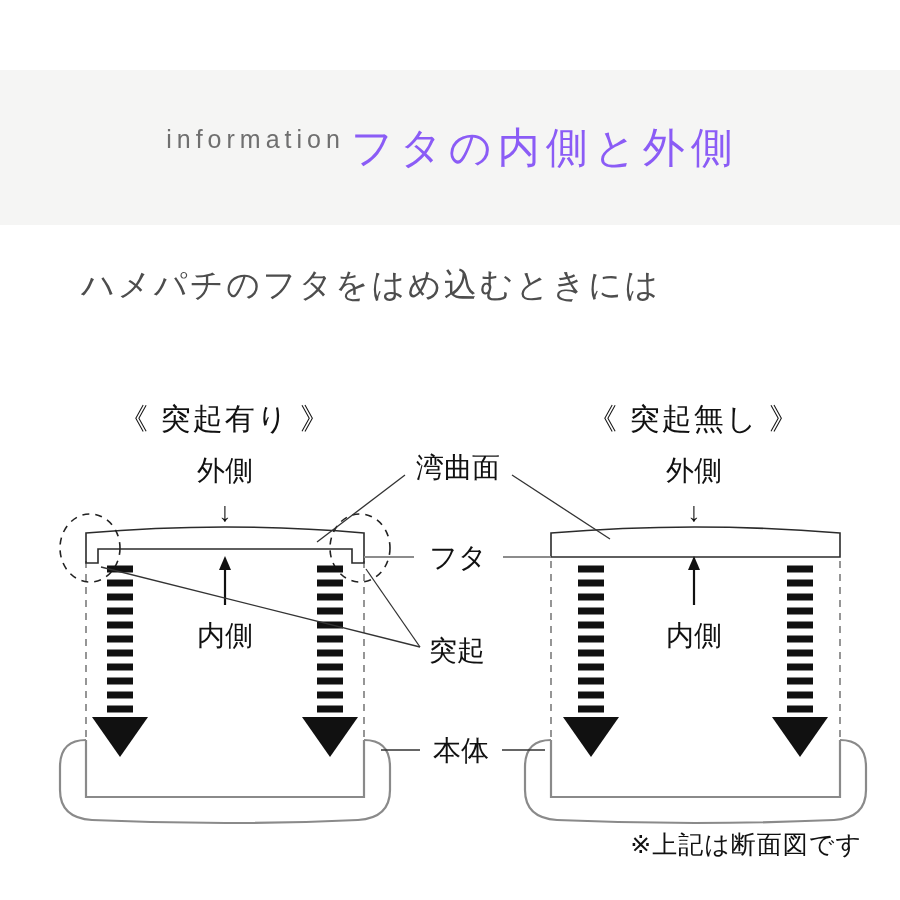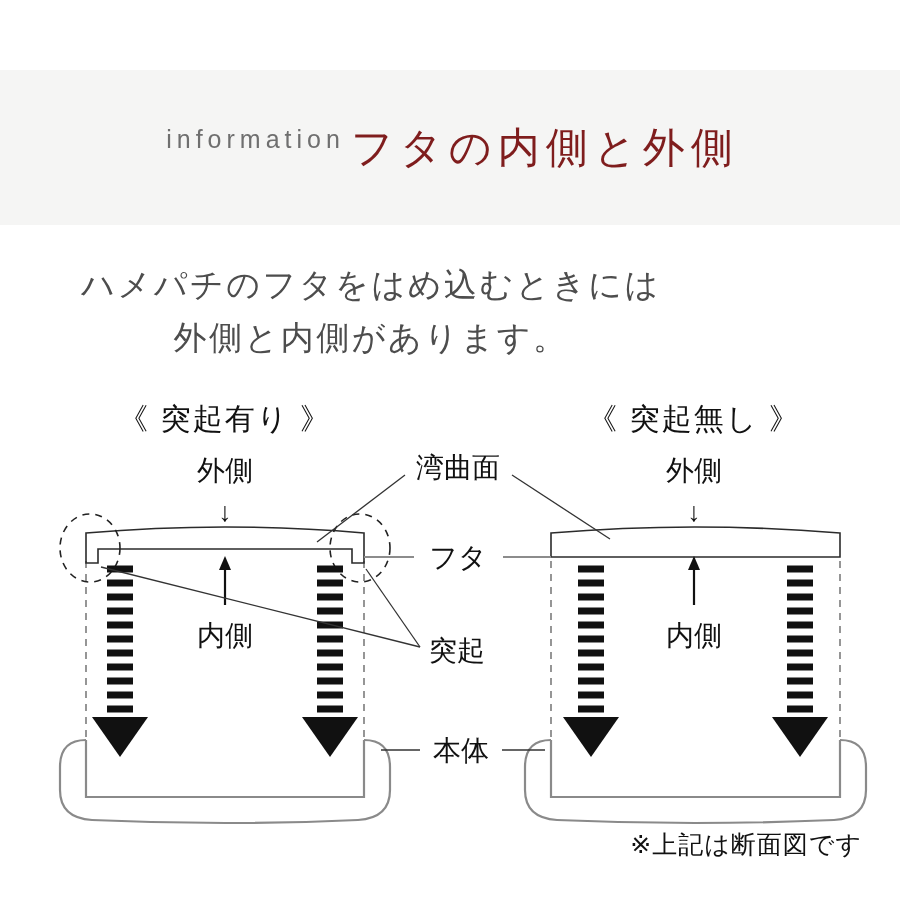--- a/index.html
+++ b/index.html
@@ -39,21 +39,21 @@
     letter-spacing: 5px;
     color: #6f6f6f;
     font-weight: 400;
     line-height: 1;
     margin-bottom: 16px;
     padding-left: 5px;
   }
   .band-title {
     font-size: 42px;
     letter-spacing: 6px;
-    color: #7f1d1d;
+    color: #8b5cf6;
     font-weight: 400;
     line-height: 1;
     padding-left: 6px;
   }
 
   
   .lead {
     position: absolute;
     left: 0;
     top: 258px;
@@ -99,21 +99,20 @@
 
 <div id="page">
 
   <div class="header-band">
     <div class="eyebrow">information</div>
     <div class="band-title">フタの内側と外側</div>
   </div>
 
   <div class="lead">
     <span class="lead-line">ハメパチのフタをはめ込むときには</span>
-    <span class="lead-line">外側と内側があります。</span>
   </div>
 
   <div class="diagram-wrap">
     <svg width="900" height="500" viewBox="0 0 900 500">
 
       <g>
 
         <text class="t-head" x="225" y="44" text-anchor="middle">《 突起有り 》</text>
 
         <text class="t-label" x="225" y="95" text-anchor="middle">外側</text>

